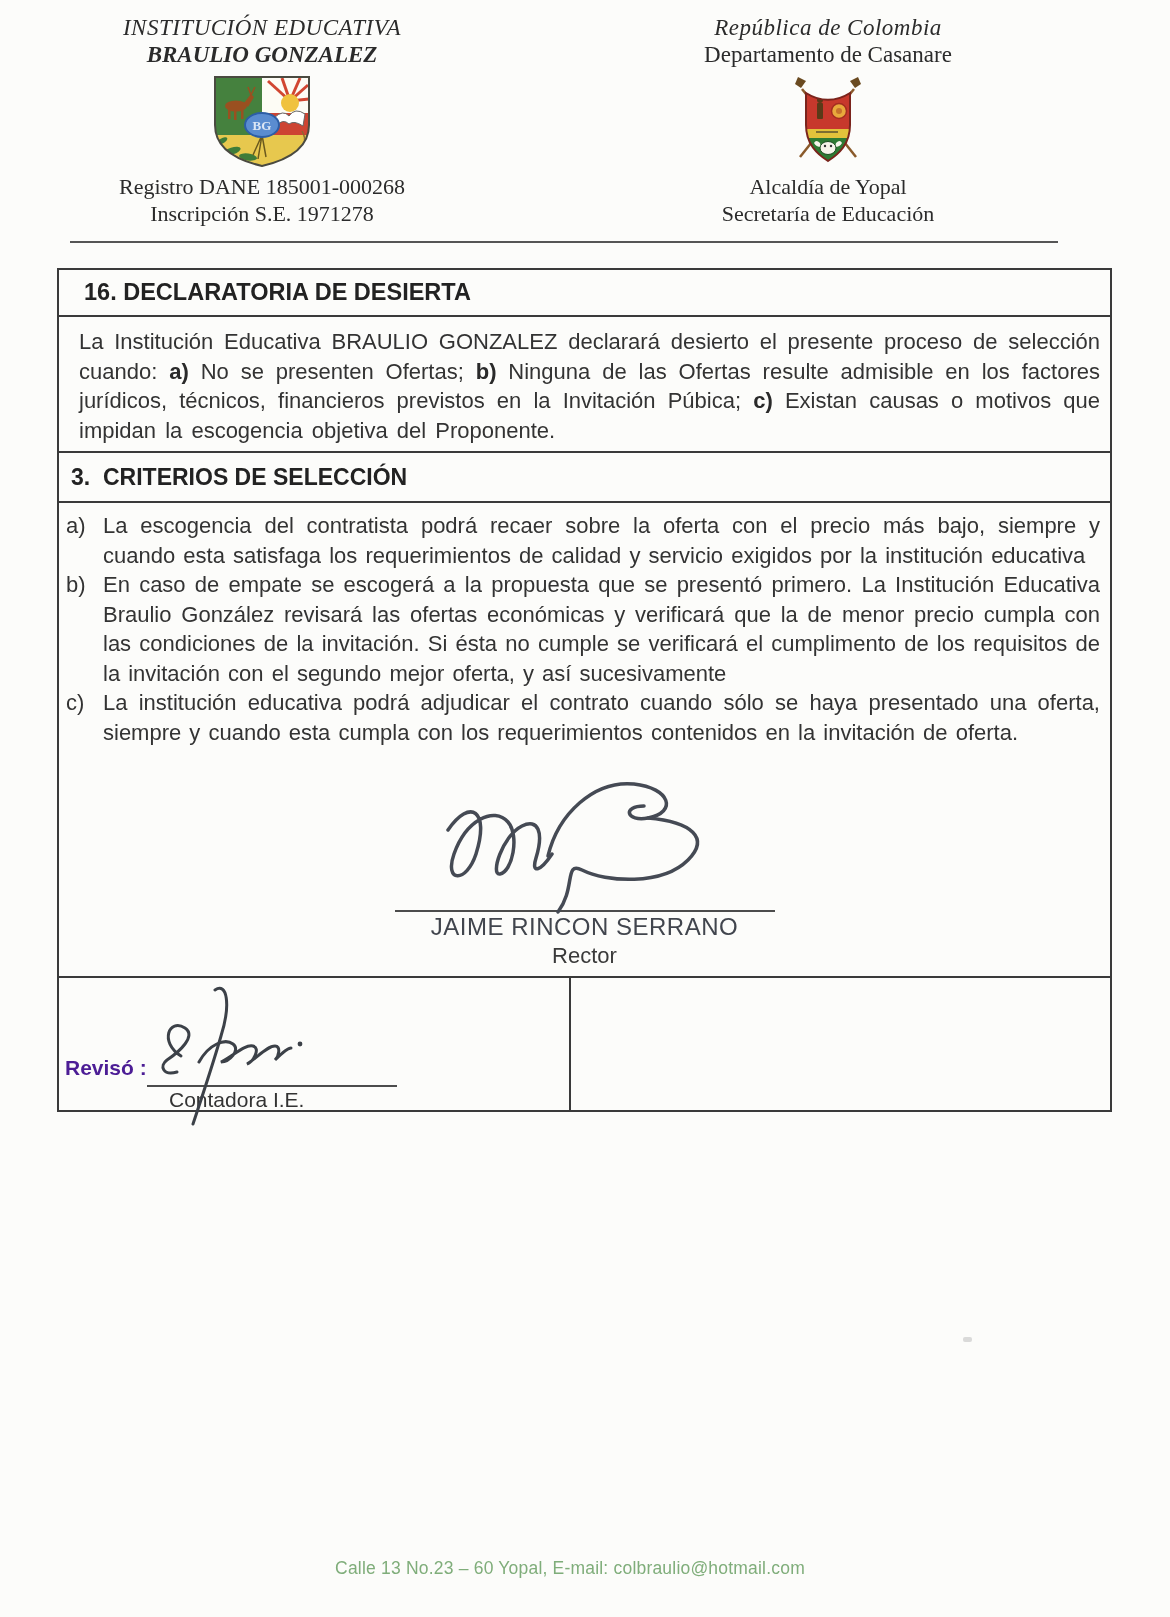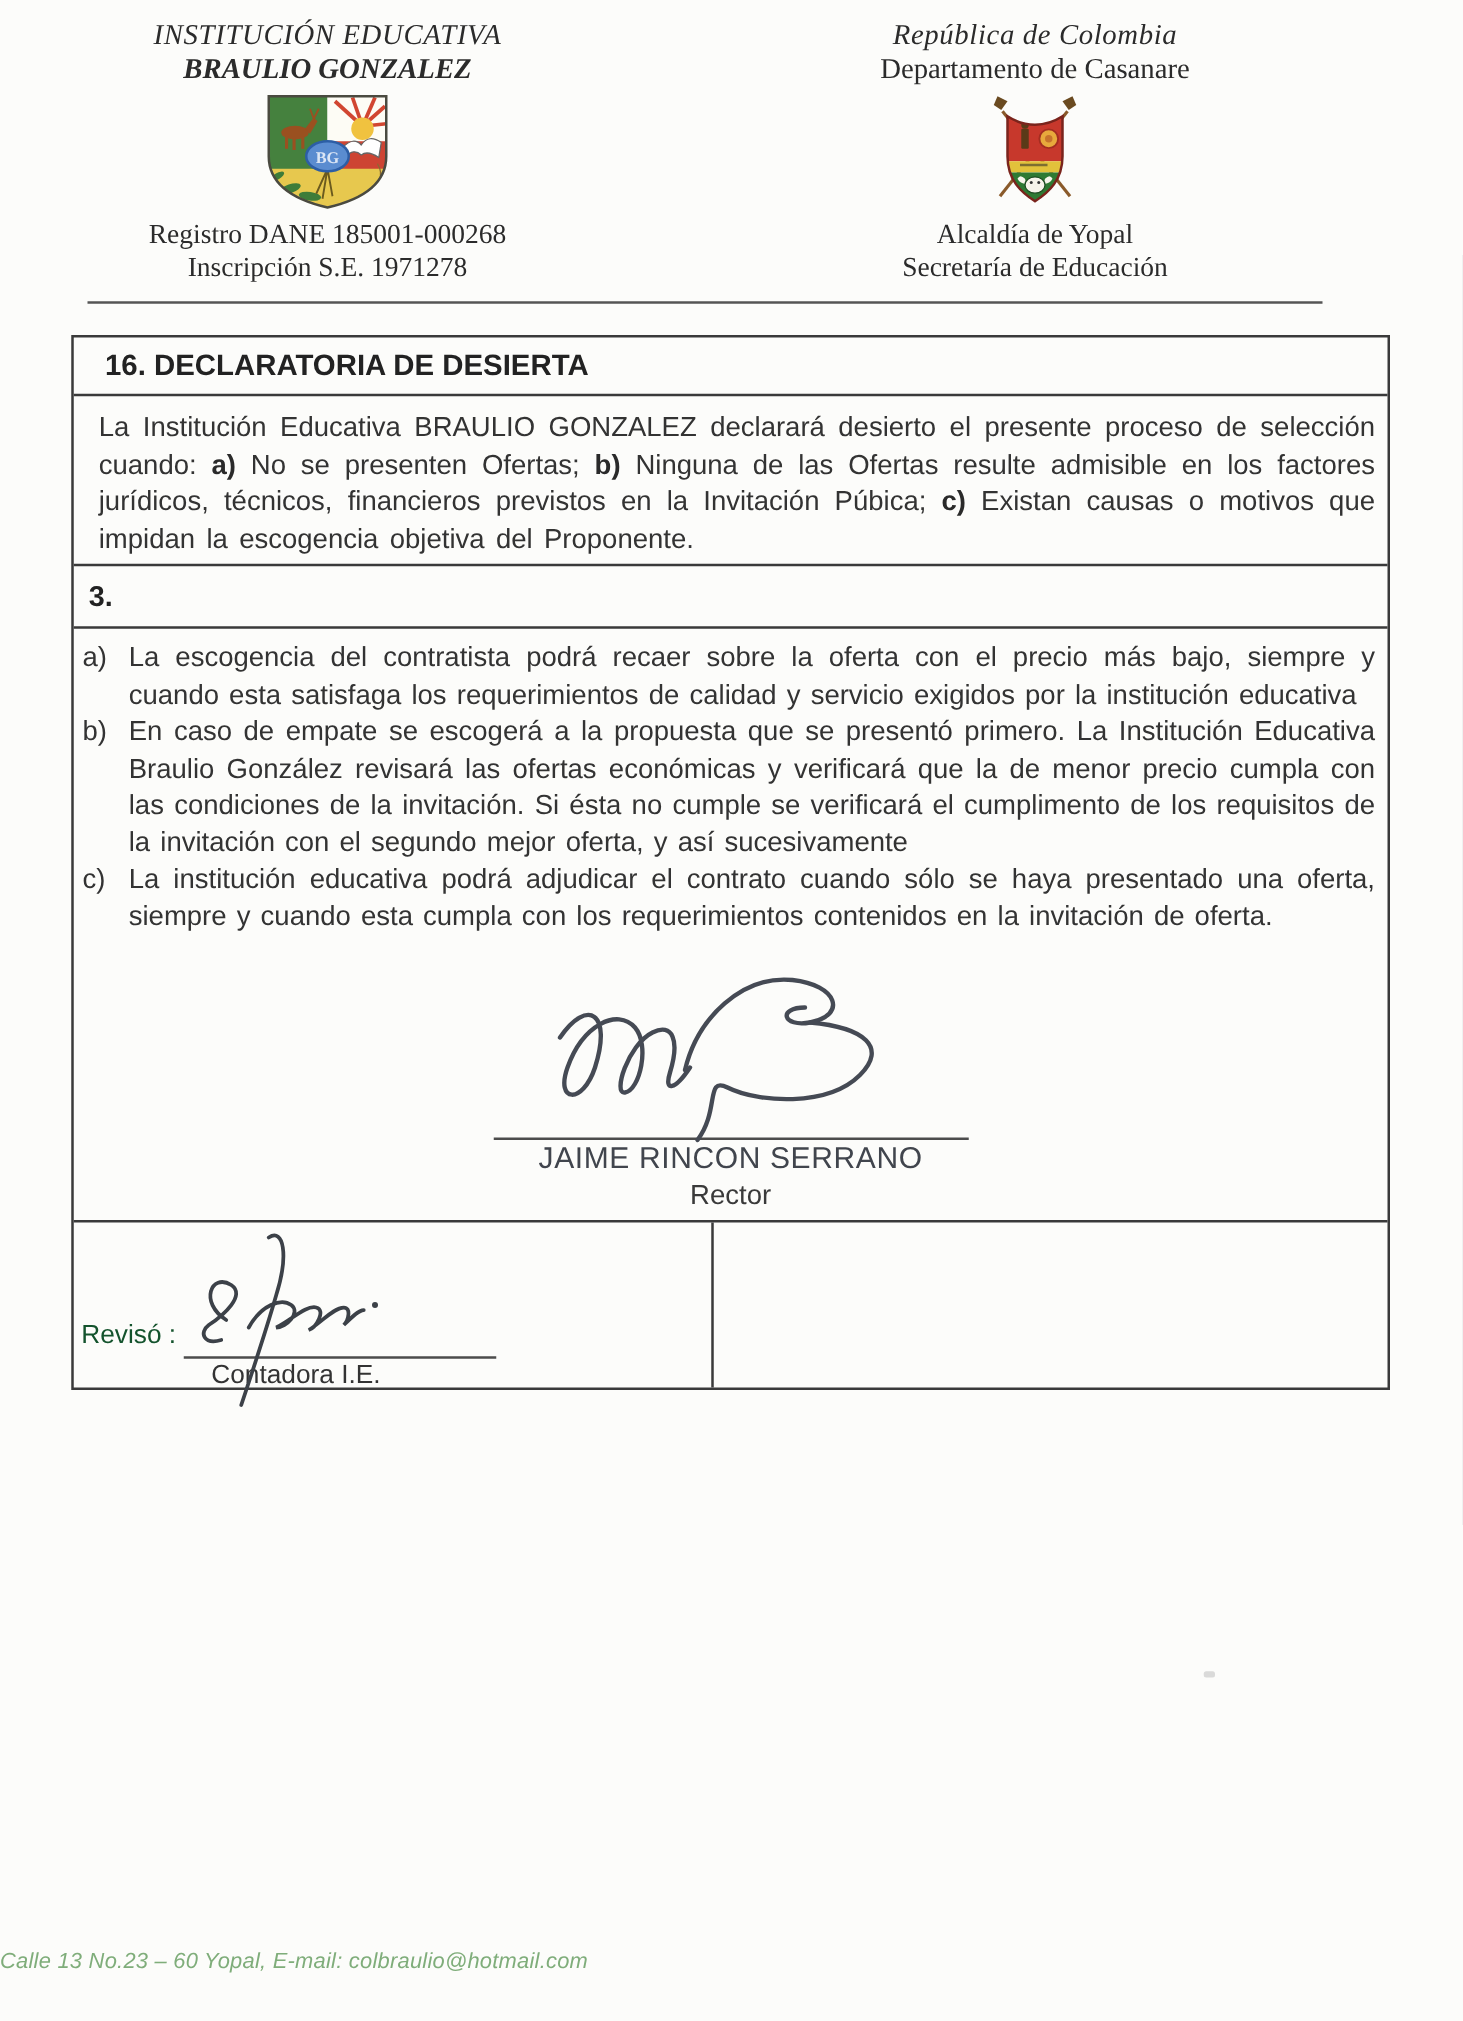--- a/index.html
+++ b/index.html
@@ -42,28 +42,28 @@
     width:410px;text-align:center;}
   .sig-rector-svg{position:absolute;left:30px;bottom:50px;width:340px;height:150px;
     overflow:visible;pointer-events:none;}
   .sig-line{width:380px;margin:0 auto;border-top:2px solid #4c4c4c;}
   .sig-name{font-size:24px;color:#41454d;letter-spacing:.5px;line-height:30px;}
   .sig-title{font-size:22px;color:#3a3a3a;line-height:28px;}
   
   .row-foot{height:134px;display:flex;}
   .rf-left{position:relative;width:512px;border-right:2px solid #3a3a3a;box-sizing:border-box;}
   .rf-right{flex:1;}
-  .reviso-label{position:absolute;left:6px;top:78px;font-size:21px;color:#14532d;}
+  .reviso-label{position:absolute;left:6px;top:78px;font-size:21px;color:#4c1d95;font-weight:bold;}
   .reviso-line{position:absolute;left:88px;top:107px;width:250px;border-top:2px solid #4c4c4c;}
   .reviso-title{position:absolute;left:110px;top:110px;font-size:21px;color:#333;}
   .sig-contadora-svg{position:absolute;left:70px;top:-8px;width:240px;height:160px;
     overflow:visible;z-index:2;pointer-events:none;}
   
-  .page-footer{position:absolute;left:0;top:1558px;width:1140px;text-align:left;
-    font-size:17.5px;color:#7fad7a;letter-spacing:.2px;font-style:italic;}
+  .page-footer{position:absolute;left:0;top:1558px;width:1140px;text-align:center;
+    font-size:17.5px;color:#7fad7a;letter-spacing:.2px;}
   .speck{position:absolute;left:963px;top:1337px;width:9px;height:5px;
     background:#bdbdbd;opacity:.55;border-radius:2px;}
 </style>
 </head>
 <body>
 
 <div class="page">
 
   <div class="hdr-block hdr-left">
     <div class="hdr-l1">INSTITUCIÓN EDUCATIVA</div>
@@ -161,20 +161,21 @@
   <div class="hdr-rule"></div>
 
   <div class="doc-table">
 
     <div class="trow row-h16">16. DECLARATORIA DE DESIERTA</div>
 
     <div class="trow row-para"><span>La Institución Educativa BRAULIO GONZALEZ declarará desierto el presente proceso de selección cuando: </span><b>a)</b><span> No se presenten Ofertas;  </span><b>b)</b><span> Ninguna de las Ofertas resulte admisible en los factores jurídicos, técnicos, financieros previstos en la Invitación Púbica;  </span><b>c)</b><span> Existan causas o motivos que impidan la escogencia objetiva del Proponente.</span></div>
 
     <div class="trow row-h3">
       <span class="h3-num">3.</span>
+      <span class="h3-text">CRITERIOS DE SELECCIÓN</span>
     </div>
 
     <div class="trow row-crit">
 
       <div class="crit-item">
         <span class="crit-marker">a)</span>
         <span>La escogencia del contratista podrá recaer sobre la oferta con el precio más bajo, siempre y cuando esta satisfaga los requerimientos de calidad y servicio exigidos por la institución educativa</span>
       </div>
       <div class="crit-item">
         <span class="crit-marker">b)</span>

